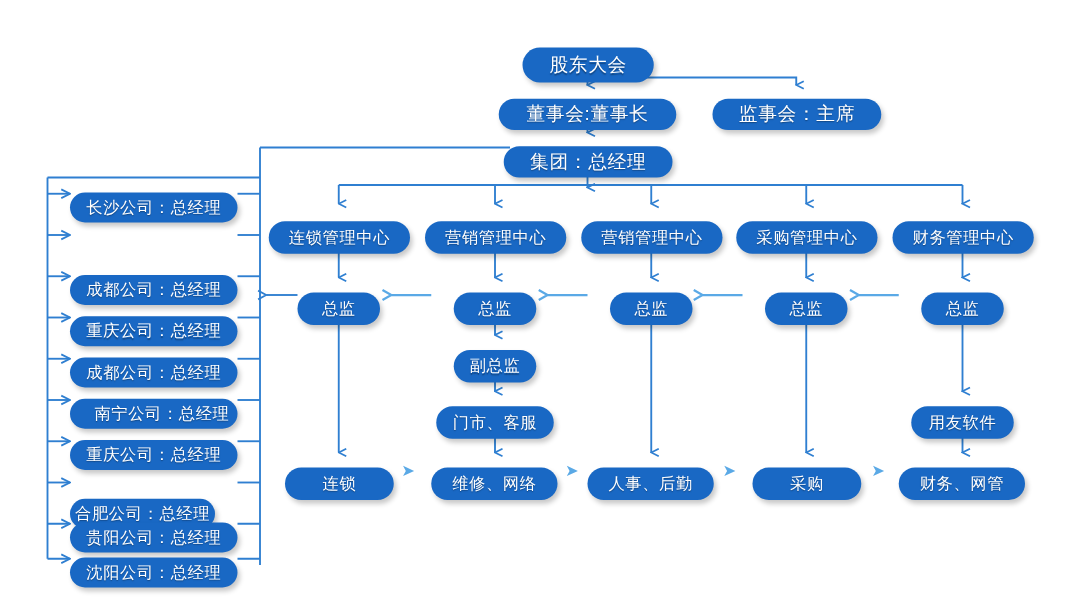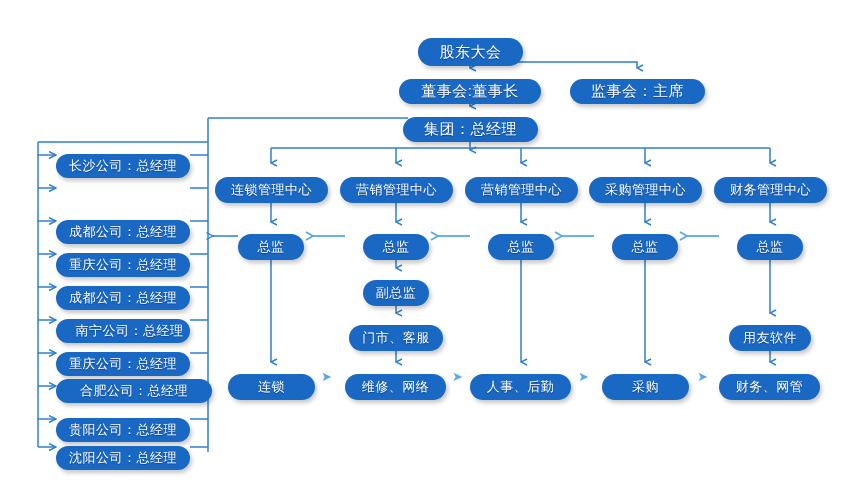--- a/index.html
+++ b/index.html
@@ -173,21 +173,21 @@
   </div>
   <div class="node n-company" style="left:56px; top:275px; width:134px; height:24px;">
     <span>成都公司：总经理</span>
   </div>
   <div class="node n-company" style="left:56px; top:308px; width:134px; height:24px;padding-left:13px;">
     <span>南宁公司：总经理</span>
   </div>
   <div class="node n-company" style="left:56px; top:341px; width:134px; height:24px;">
     <span>重庆公司：总经理</span>
   </div>
-  <div class="node n-company" style="left:56px; top:368px; width:156px; height:24px;">
+  <div class="node n-company" style="left:56px; top:388px; width:116px; height:24px;">
     <span>合肥公司：总经理</span>
   </div>
   <div class="node n-company" style="left:56px; top:407px; width:134px; height:24px;">
     <span>贵阳公司：总经理</span>
   </div>
   <div class="node n-company" style="left:56px; top:435px; width:134px; height:24px;font-family:Liberation Serif, serif;">
     <span>沈阳公司：总经理</span>
   </div>
 
   <div class="node n-mid" style="left:340px; top:166px; width:113px; height:26px;">

